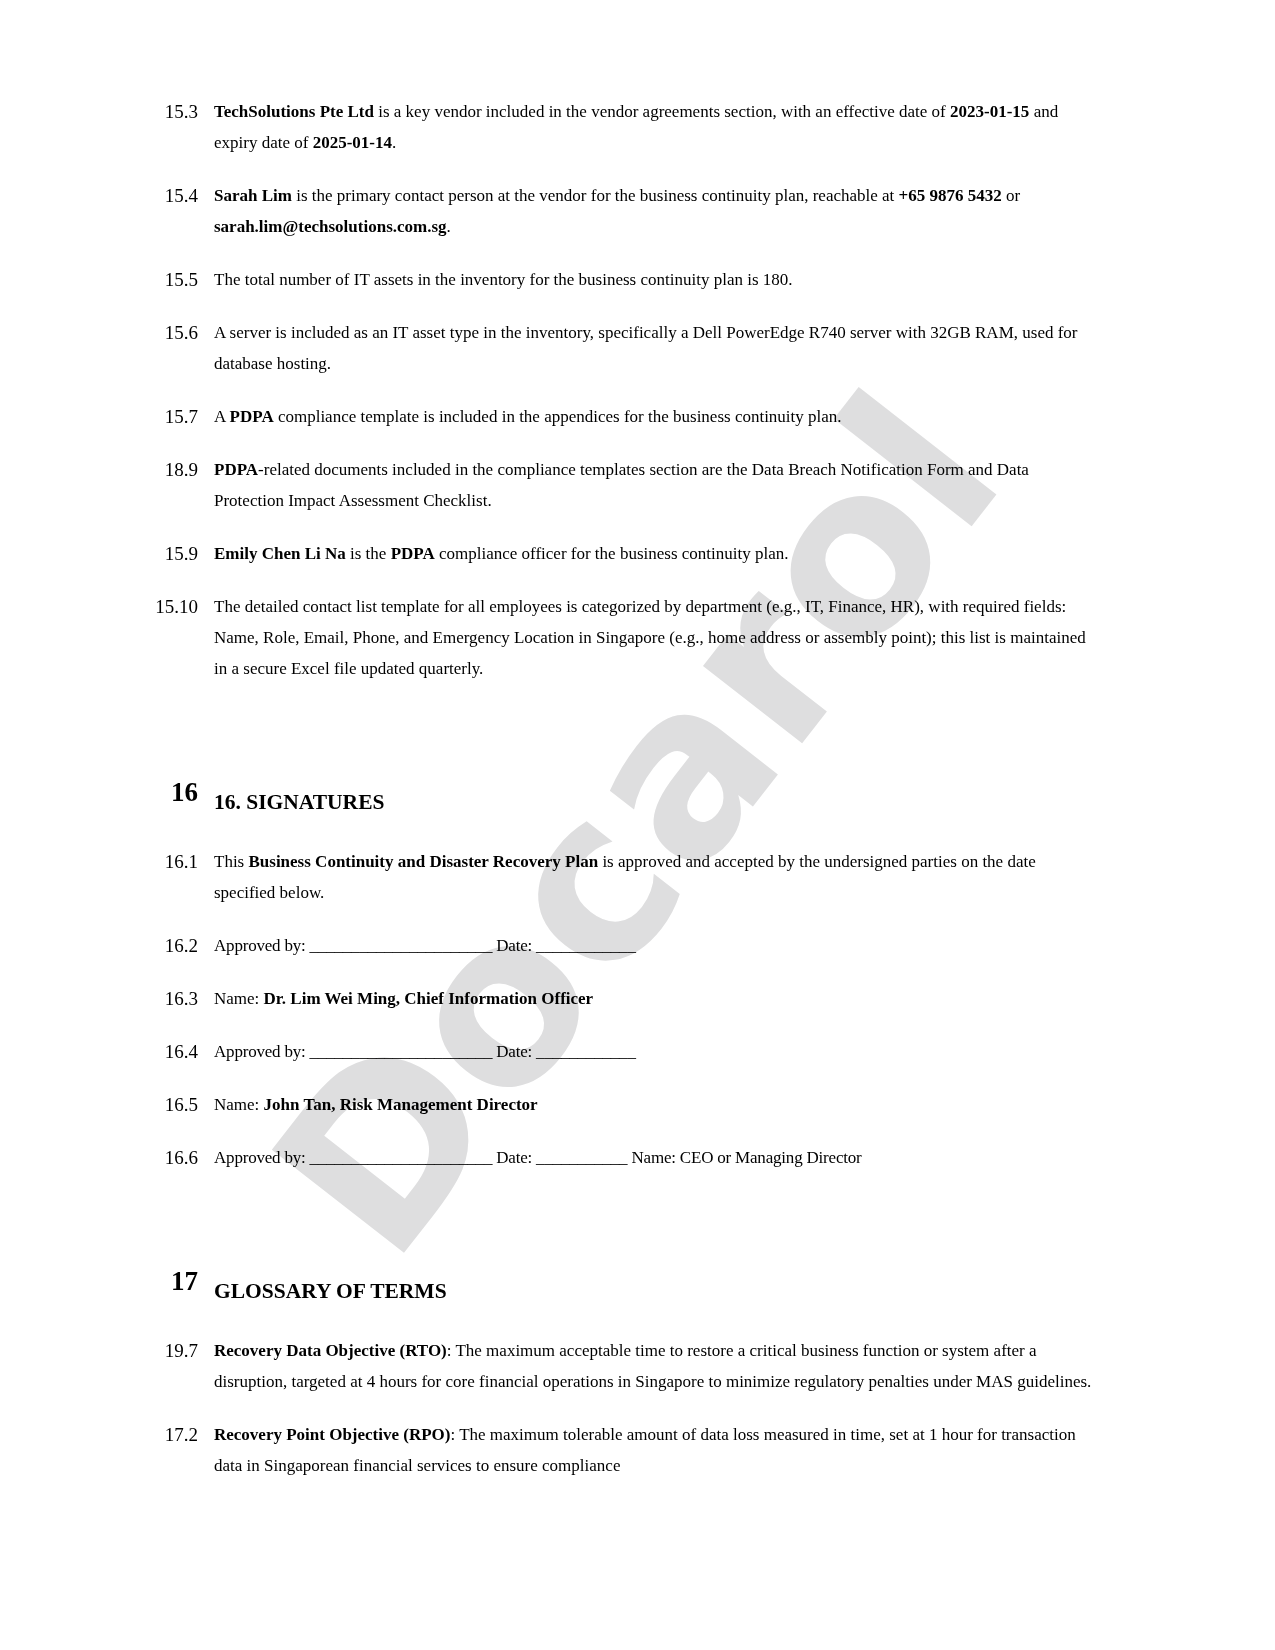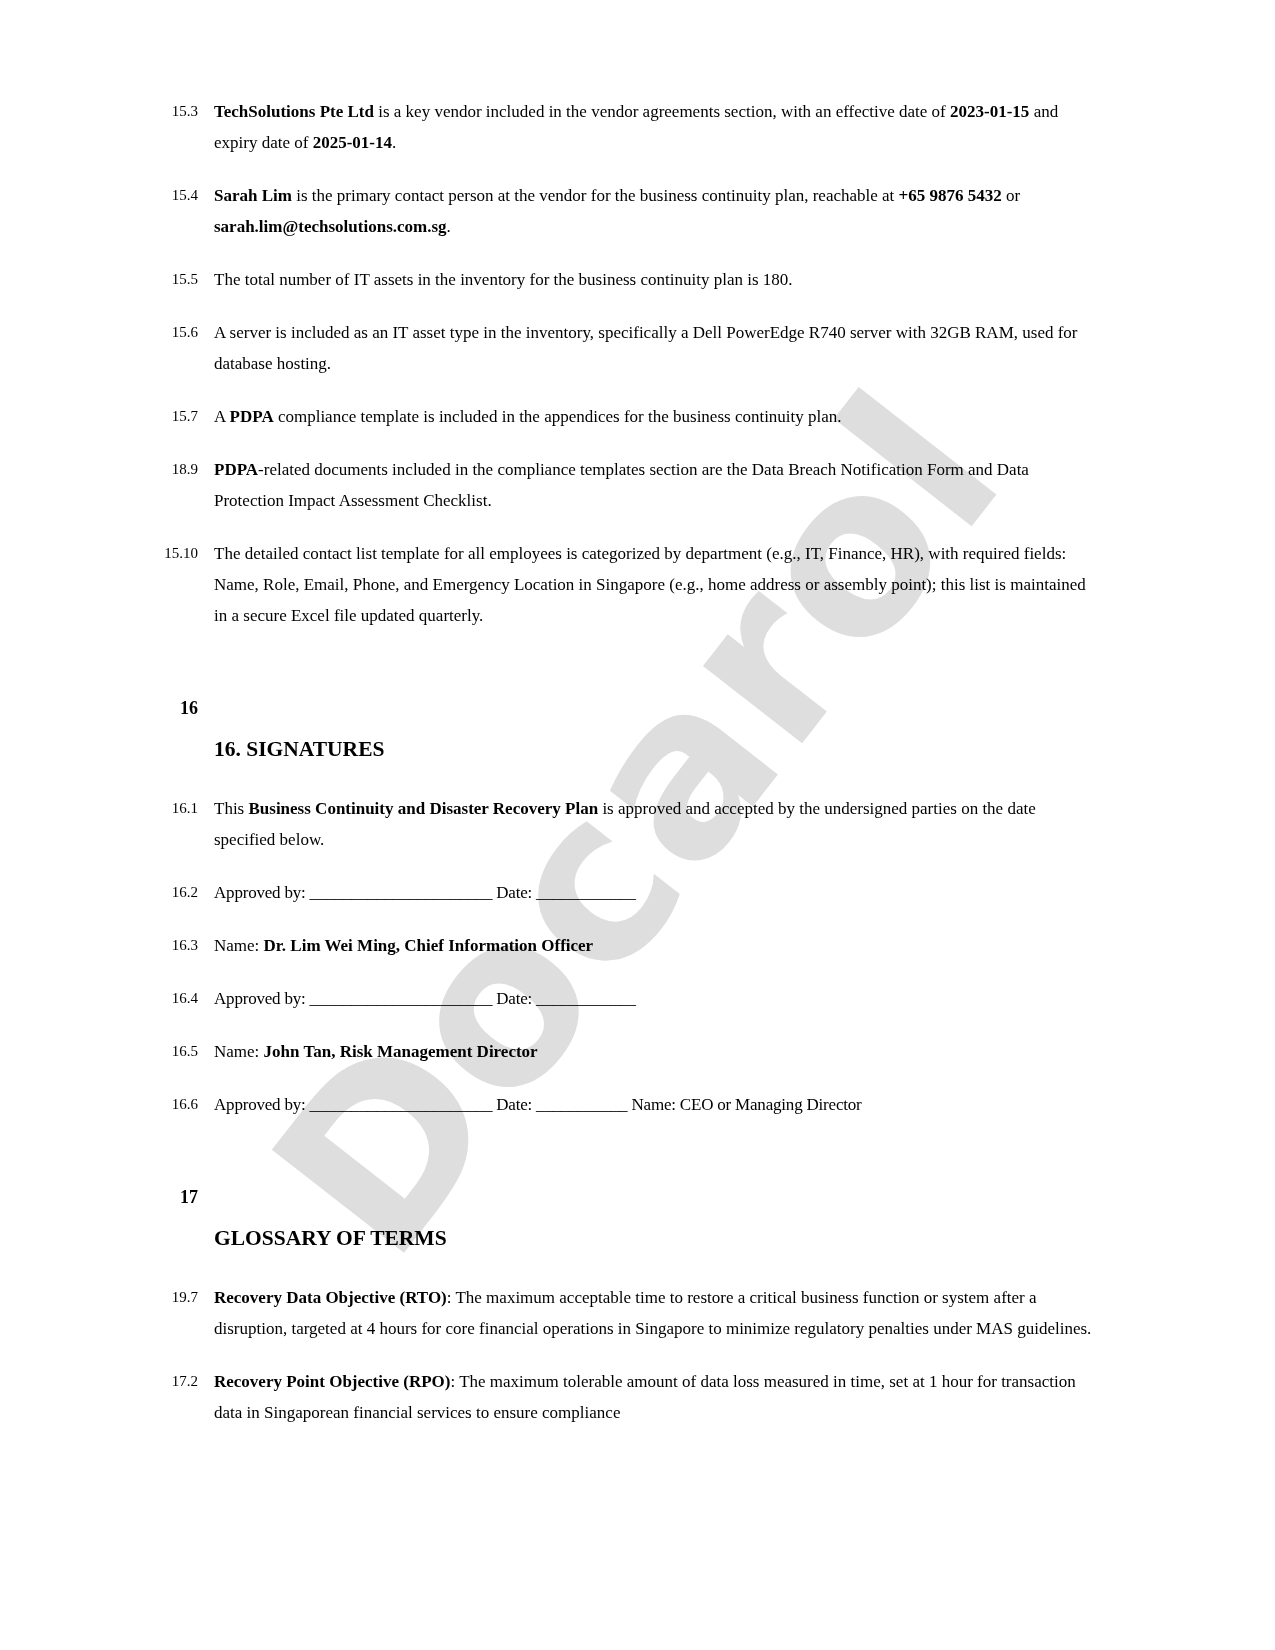--- a/index.html
+++ b/index.html
@@ -58,42 +58,43 @@
   .clause {
     display: flex;
     align-items: flex-start;
     margin-bottom: 22px;
   }
   .clause-num {
     flex: 0 0 auto;
     width: 68px;
     text-align: right;
     padding-right: 0;
-    font-size: 15px;
+    font-size: 19px;
     line-height: 31px;
     white-space: nowrap;
   }
   .clause-body {
     flex: 1 1 auto;
     margin-left: 16px;
     font-size: 17px;
     line-height: 31px;
     max-width: 878px;
   }
 
   
   .heading {
     display: flex;
     align-items: flex-start;
     margin-top: 62px;
     margin-bottom: 28px;
   }
   .heading .clause-num {
     font-weight: 700;
-    font-size: 18px;
+    font-size: 27px;
+    margin-top: 31px;
   }
   .heading .clause-body {
     font-weight: 700;
     font-size: 21.5px;
     margin-top: 41px;
   }
 
   b, strong { font-weight: 700; }
 
   .blank-line {
@@ -130,20 +131,24 @@
         </div>
         <div class="clause">
           <div class="clause-num">15.7</div>
           <div class="clause-body"><span>A </span><b>PDPA</b><span> compliance template is included in the appendices for the business continuity plan.</span></div>
         </div>
         <div class="clause">
           <div class="clause-num">18.9</div>
           <div class="clause-body"><b>PDPA</b><span>-related documents included in the compliance templates section are the Data Breach Notification Form and Data Protection Impact Assessment Checklist.</span></div>
         </div>
         <div class="clause">
+          <div class="clause-num">15.9</div>
+          <div class="clause-body"><b>Emily Chen Li Na</b><span> is the </span><b>PDPA</b><span> compliance officer for the business continuity plan.</span></div>
+        </div>
+        <div class="clause">
           <div class="clause-num">15.10</div>
           <div class="clause-body"><span>The detailed contact list template for all employees is categorized by department (e.g., IT, Finance, HR), with required fields: Name, Role, Email, Phone, and Emergency Location in Singapore (e.g., home address or assembly point); this list is maintained in a secure Excel file updated quarterly.</span></div>
         </div>
       </div>
 
     <div class="heading">
       <div class="clause-num">16</div>
       <div class="clause-body">16. SIGNATURES</div>
     </div>
 

